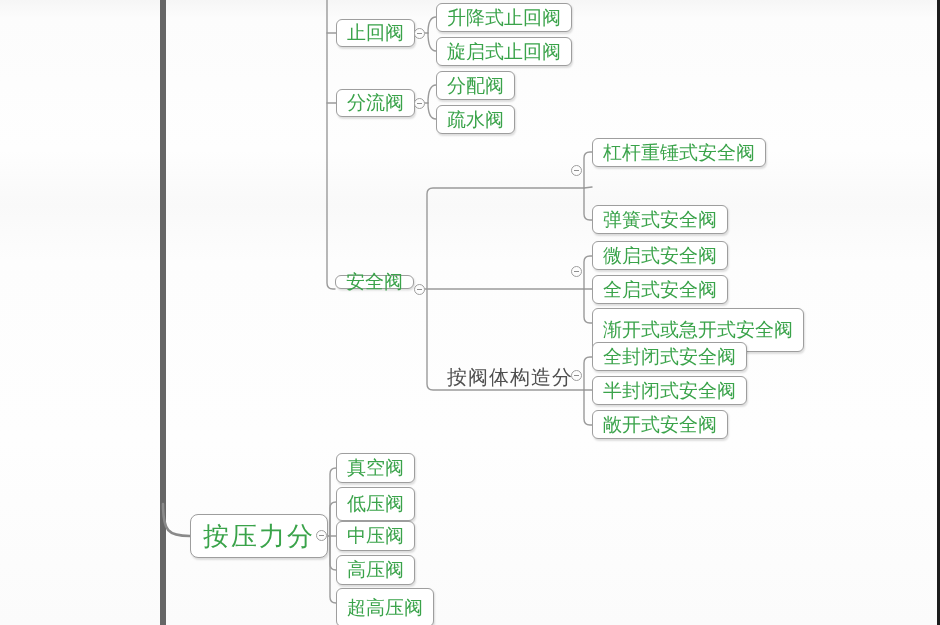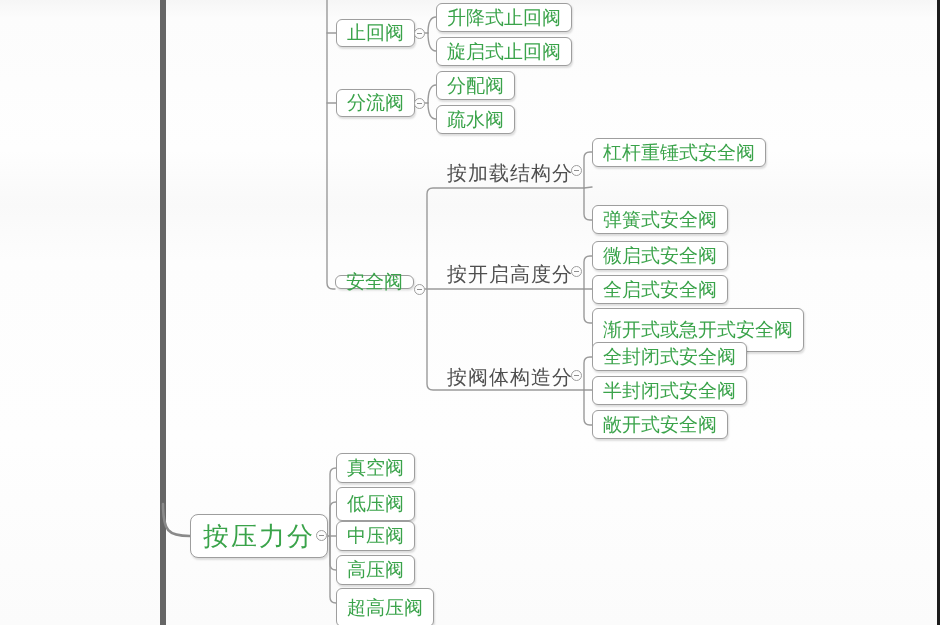--- a/index.html
+++ b/index.html
@@ -121,26 +121,24 @@
   <div class="node" style="left:436px;top:37px">旋启式止回阀</div>
 
   <div class="node" style="left:336px;top:89px;height:28px">分流阀</div>
   <div class="toggle" style="left:414px;top:98px"></div>
   <div class="node" style="left:436px;top:71px">分配阀</div>
   <div class="node" style="left:436px;top:105px">疏水阀</div>
 
   <div class="node" style="left:335px;top:275px;height:14px">安全阀</div>
   <div class="toggle" style="left:414px;top:284px"></div>
 
-  <div class="glabel" style="left:447px;top:160px">按加载结构分</div>
   <div class="toggle" style="left:571px;top:165px"></div>
   <div class="node" style="left:592px;top:138px">杠杆重锤式安全阀</div>
   <div class="node" style="left:592px;top:205px">弹簧式安全阀</div>
 
-  <div class="glabel" style="left:447px;top:261px">按开启高度分</div>
   <div class="toggle" style="left:571px;top:266px"></div>
   <div class="node" style="left:592px;top:241px">微启式安全阀</div>
   <div class="node" style="left:592px;top:275px">全启式安全阀</div>
   <div class="node" style="left:592px;top:308px;height:44px">渐开式或急开式安全阀</div>
 
   <div class="glabel" style="left:447px;top:364px">按阀体构造分</div>
   <div class="toggle" style="left:571px;top:370px"></div>
   <div class="node" style="left:592px;top:342px">全封闭式安全阀</div>
   <div class="node" style="left:592px;top:376px">半封闭式安全阀</div>
   <div class="node" style="left:592px;top:410px">敞开式安全阀</div>

